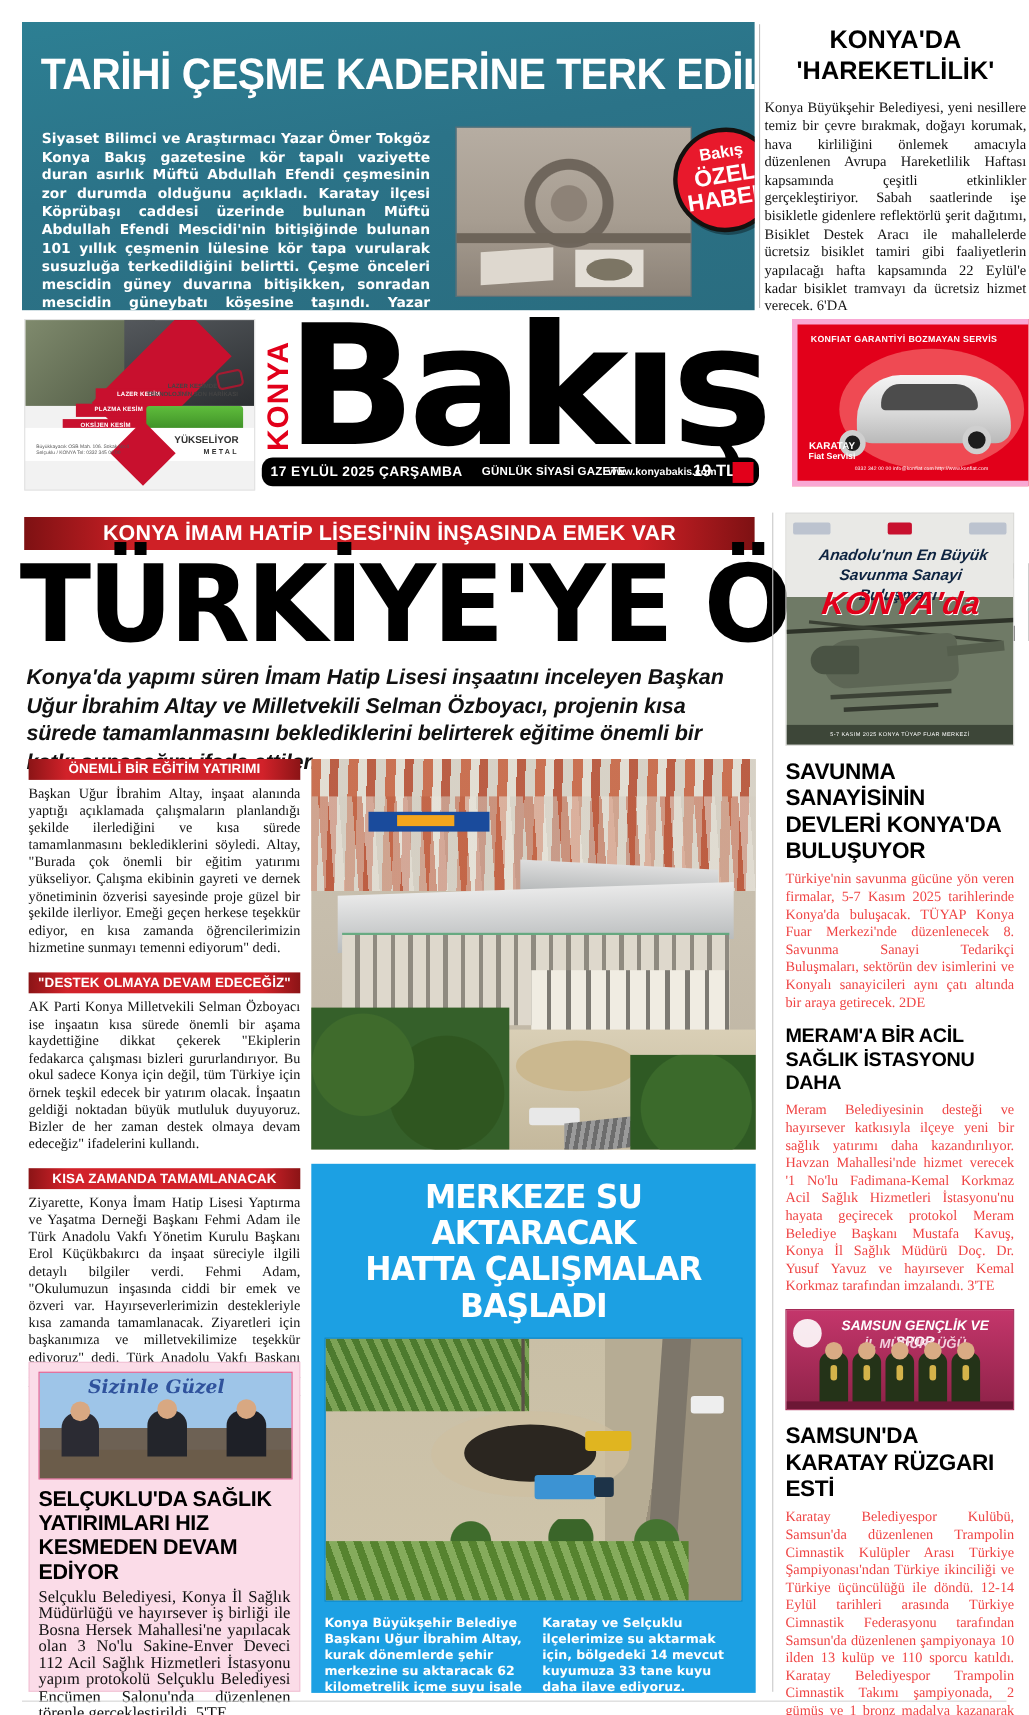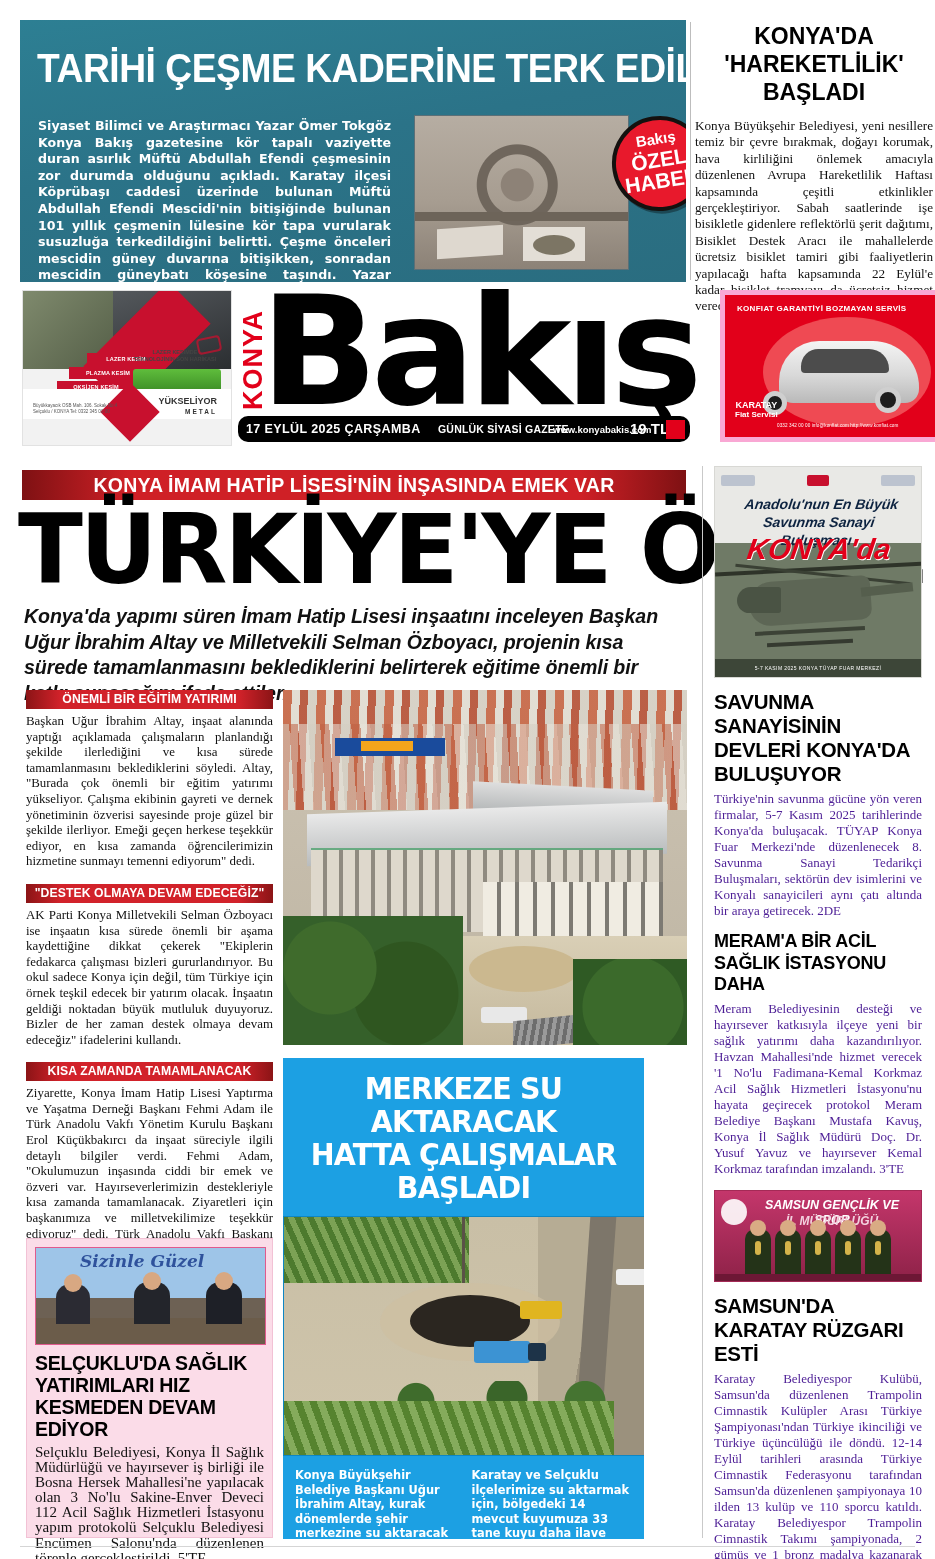--- a/index.html
+++ b/index.html
@@ -236,21 +236,21 @@
     margin-top:7px; font-weight:900; font-size:19.5px; line-height:22px; color:#000;
     letter-spacing:-.3px;
   }
   .pinkbox .txt {
     margin-top:5px; font-family:"Liberation Serif", serif;
     font-size:15px; line-height:15.1px; text-align:justify; color:#111;
   }
 
   
   .blueblock {
-    position:absolute; left:283px; top:1058px; width:361px; height:481px;
+    position:absolute; left:283px; top:1058px; width:404px; height:481px;
     background:#1ca0e3; overflow:hidden;
   }
   .blueblock h2 {
     margin:14px 6px 0 6px; text-align:center; color:#fff;
     font-family:"DejaVu Sans", sans-serif;
     font-weight:900; font-size:30px; line-height:33px; letter-spacing:-.8px;
     transform: scaleX(0.95);
   }
   .bb-photo {
     margin:12px auto 0 auto; width:380px; height:240px; position:relative;
@@ -319,21 +319,21 @@
   .adbox-helo .foot { position:absolute; left:0; bottom:0; width:100%; height:18px; background:rgba(20,28,18,.55);}
   .adbox-helo .foot span{ display:block; text-align:center; color:#fff; font-size:5px; line-height:18px; letter-spacing:.4px;}
 
   .r-head {
     font-weight:900; font-size:20.5px; line-height:24px; color:#000;
     letter-spacing:-.3px; margin-top:12px;
   }
   .r-head.sm { font-size:18px; line-height:21.5px; }
   .r-body {
     margin-top:5px; font-family:"Liberation Serif", serif;
-    font-size:13px; line-height:16px; text-align:justify; color:#4c1d95;
+    font-size:13px; line-height:16px; text-align:justify; color:#ef4444;
   }
 
   .adbox-samsun {
     margin-top:13px; width:208px; height:92px; position:relative; overflow:hidden;
     background: linear-gradient(180deg,#c4366b 0%, #8e2248 100%);
     border:1px solid #a42a56;
   }
   .adbox-samsun .seal { position:absolute; left:6px; top:8px; width:26px; height:26px;
     border-radius:50%; background:#fff; opacity:.9;}
   .adbox-samsun .t1 { position:absolute; left:34px; top:7px; right:6px; text-align:center;
@@ -368,21 +368,20 @@
       <div class="b3">HABER</div>
     </div>
   </div>
 
   <div class="vrule-top"></div>
 
   <div class="tr-col">
     <div class="tr-title">
       <div>KONYA'DA</div>
       <div>'HAREKETLİLİK'</div>
-      <div>BAŞLADI</div>
     </div>
     <div class="tr-body">Konya Büyükşehir Belediyesi, yeni nesillere temiz bir çevre bırakmak, doğayı korumak, hava kirliliğini önlemek amacıyla düzenlenen Avrupa Hareketlilik Haftası kapsamında çeşitli etkinlikler gerçekleştiriyor. Sabah saatlerinde işe bisikletle gidenlere reflektörlü şerit dağıtımı, Bisiklet Destek Aracı ile mahallelerde ücretsiz bisiklet tamiri gibi faaliyetlerin yapılacağı hafta kapsamında 22 Eylül'e kadar bisiklet tramvayı da ücretsiz hizmet verecek. 6'DA</div>
   </div>
 
   <div class="masthead">
 
     <div class="ad-left">
       <div class="ph-a"></div>
       <div class="ph-b"></div>
       <div class="chev"></div>

